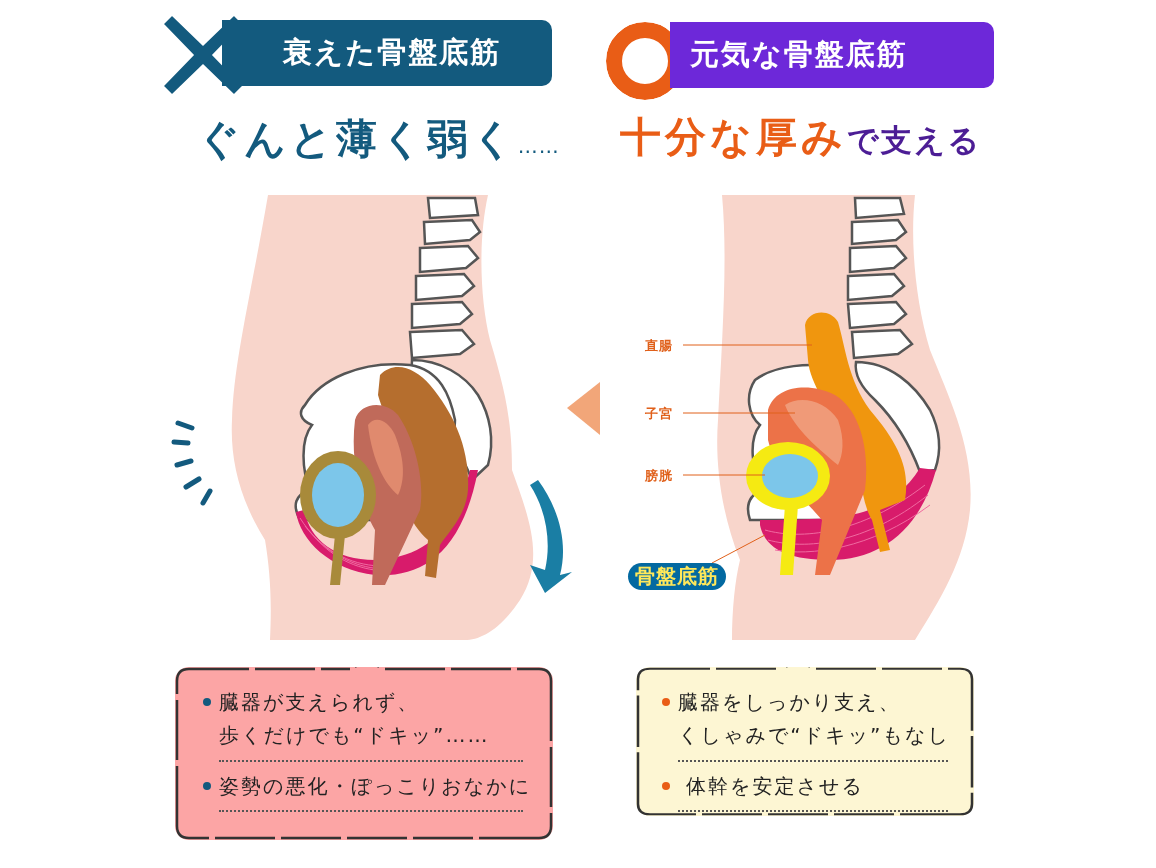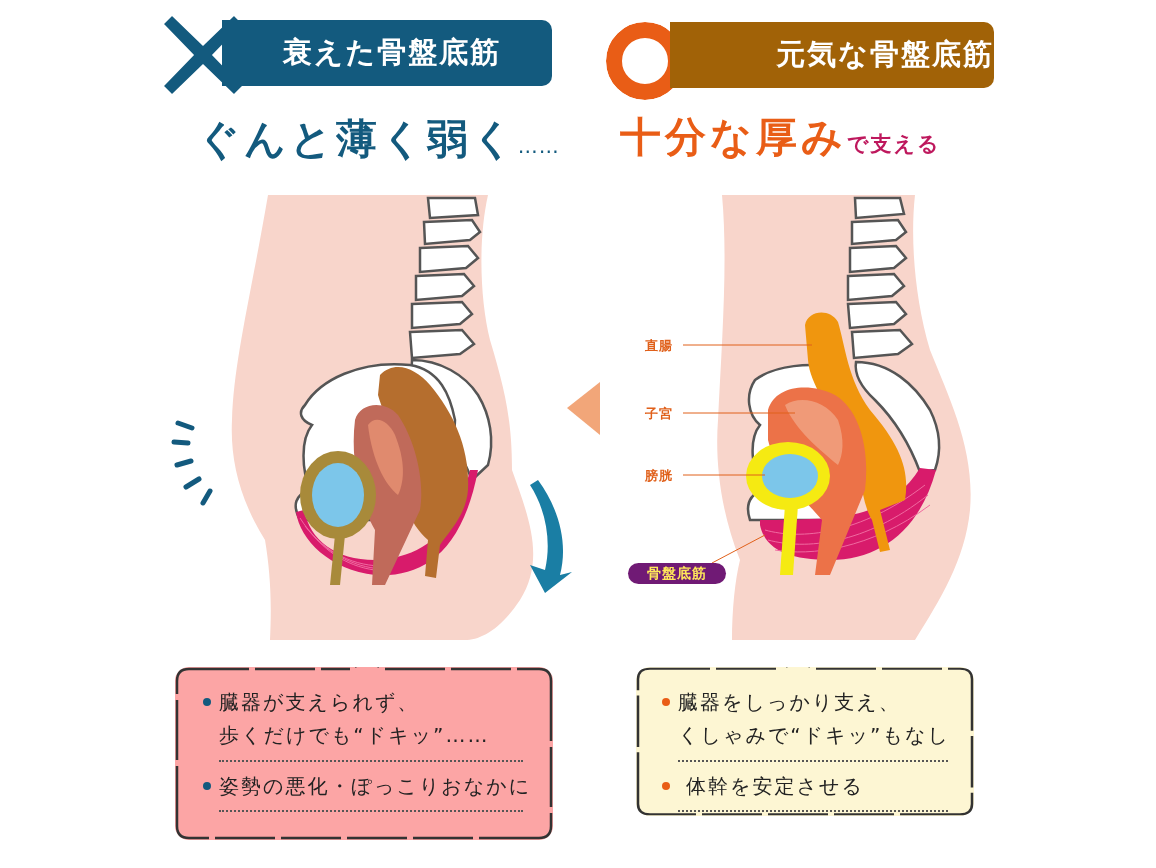--- a/index.html
+++ b/index.html
@@ -4,38 +4,38 @@
 <style>
   html, body { margin:0; padding:0; background:#ffffff; }
   body { width:1156px; height:868px; position:relative; overflow:hidden;
          font-family:"DejaVu Sans", sans-serif; }
 
   
   .badge { position:absolute; height:66px; border-radius:0 10px 10px 0; color:#fff;
            font-size:29px; font-weight:bold; display:flex; align-items:center;
            letter-spacing:2px; }
   .badge-weak { left:222px; top:20px; width:330px; background:#135a7e; justify-content:center; padding-left:10px; box-sizing:border-box; }
-  .badge-healthy { left:670px; top:22px; width:324px; background:#a16207; justify-content:flex-end; padding-left:20px; box-sizing:border-box; }
+  .badge-healthy { left:670px; top:22px; width:324px; background:#6d28d9; justify-content:flex-start; padding-left:20px; box-sizing:border-box; }
 
   .mark-x { position:absolute; left:160px; top:12px; width:86px; height:86px; }
   .mark-o { position:absolute; left:603px; top:19px; width:84px; height:84px; }
 
   .sub { position:absolute; font-size:41px; font-weight:bold; letter-spacing:4px; white-space:nowrap; }
   .sub-weak { left:198px; top:112px; color:#135a7e; }
   .sub-weak .dots { font-size:20px; letter-spacing:1px; font-weight:normal; }
   .sub-healthy { left:620px; top:110px; color:#e95d16; }
-  .sub-healthy .rest { color:#be185d; font-size:21px; letter-spacing:2px; }
+  .sub-healthy .rest { color:#4c1d95; font-size:31px; letter-spacing:2px; }
 
   
   .illus { position:absolute; left:0; top:0; width:1156px; height:868px; }
 
   
   .lbl { position:absolute; color:#e0601a; font-size:13px; font-weight:bold; letter-spacing:1px; }
-  .pfm-pill { position:absolute; left:628px; top:563px; width:98px; height:21px; background:#701a75;
-              border-radius:16px; color:#ffe85a; font-size:14px; font-weight:bold; display:flex;
+  .pfm-pill { position:absolute; left:628px; top:563px; width:98px; height:27px; background:#0369a1;
+              border-radius:16px; color:#ffe85a; font-size:20px; font-weight:bold; display:flex;
               align-items:center; justify-content:center; letter-spacing:1px; }
 
   
   .box { position:absolute; box-sizing:border-box; border-radius:14px; }
   .box-weak { left:175px; top:667px; width:378px; height:173px; background:#fca5a5; }
   .box-healthy { left:636px; top:667px; width:338px; height:149px; background:#fdf6d3; }
   .box-border { position:absolute; left:0; top:0; width:100%; height:100%; }
   .item { position:absolute; left:0; right:0; font-size:20px; color:#222; line-height:31px; letter-spacing:2px; }
   .item .bullet { position:absolute; width:8px; height:8px; border-radius:50%; top:11px; }
   .item .text { position:absolute; white-space:pre; }

